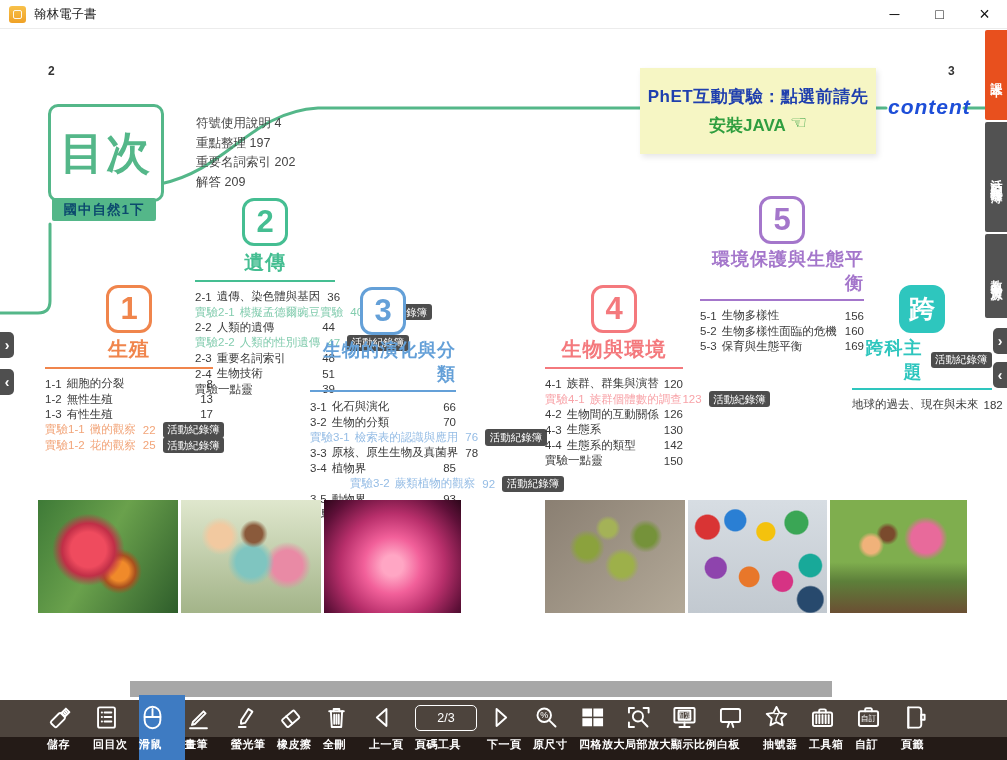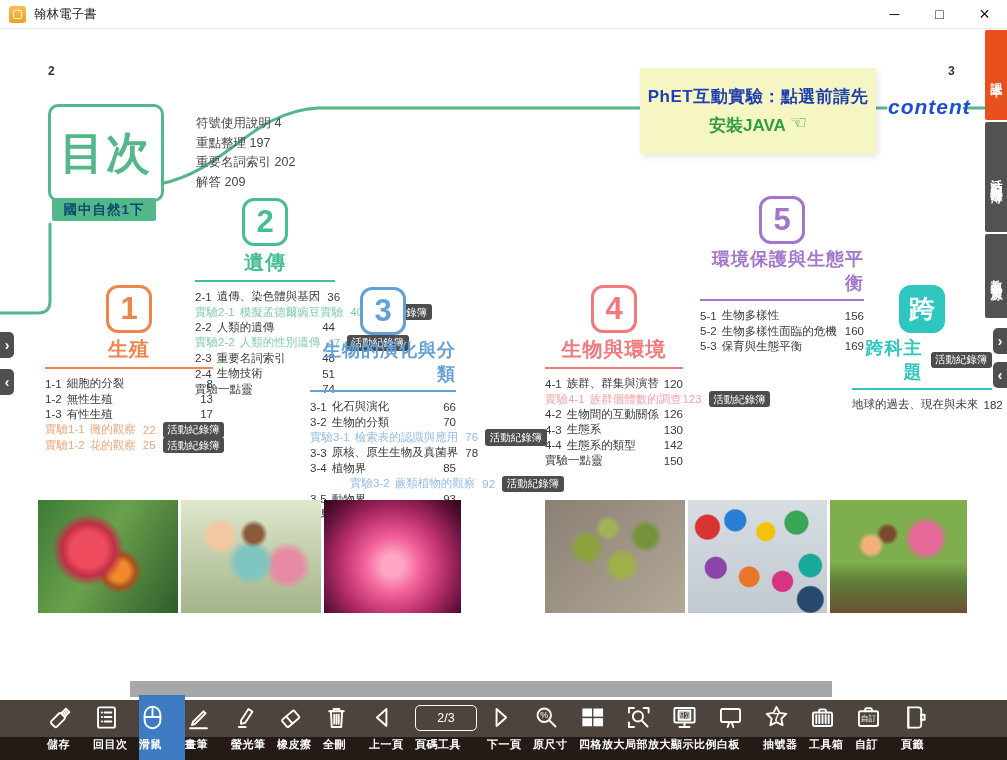--- a/index.html
+++ b/index.html
@@ -246,21 +246,21 @@
         <span>重要名詞索引</span>
         <span class="pg">48</span>
       </div>
       <div class="ch-row">
         <span class="no">2-4</span>
         <span>生物技術</span>
         <span class="pg">51</span>
       </div>
       <div class="ch-row">
         <span>實驗一點靈</span>
-        <span class="pg">74</span>
+        <span class="pg">39</span>
       </div>
     </div>
     <div class="chapter" style="left: 310px; top: 287px; width: 146px;">
       <div class="ch-badge" style="border: 3.5px solid rgb(100, 160, 216); color: rgb(100, 160, 216);">3</div>
       <div class="ch-title-row">
         <div class="ch-title" style="color: rgb(100, 160, 216); font-size: 18px;">生物的演化與分類</div>
       </div>
       <div class="ch-rule" style="border-top-color: rgb(100, 160, 216);"></div>
       <div class="ch-row">
         <span class="no">3-1</span>

